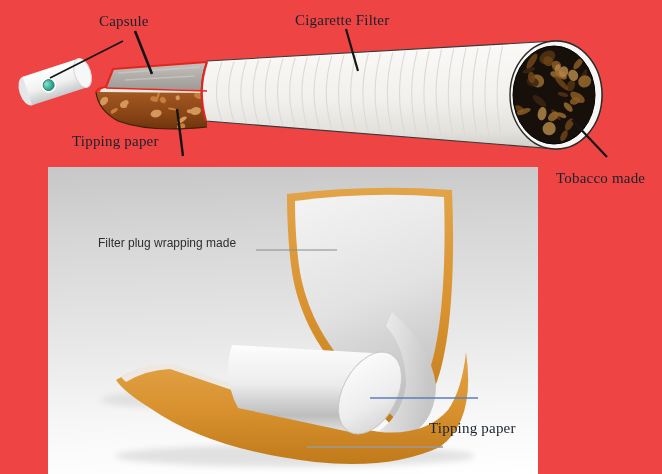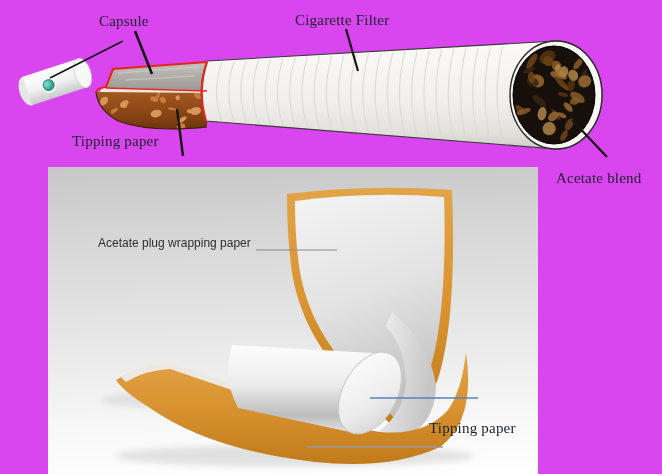--- a/index.html
+++ b/index.html
@@ -1,17 +1,17 @@
 <!DOCTYPE html>
 <html><head>
 <meta charset="utf-8">
 <style>
   html,body{margin:0;padding:0;background:#ffffff;}
   #canvas{
-    position:relative;width:662px;height:474px;background:#d946ef;
+    position:relative;width:662px;height:474px;background:#ef4444;
     font-family:"Liberation Serif", serif;overflow:hidden;
   }
   .lbl{
     position:absolute;color:#1a212b;font-size:15px;line-height:1.25;
     white-space:nowrap;z-index:20;letter-spacing:.2px;
   }
   .lbl-sans{
     font-family:"Liberation Sans", sans-serif;font-size:12px;color:#2e2e2e;
     letter-spacing:0;
   }
@@ -268,17 +268,17 @@
         <path d="M 346,29 L 358,71" stroke-width="2.2"></path>
         <path d="M 177,109 L 183,156" stroke-width="2.4"></path>
         <path d="M 572,120 L 607,157" stroke-width="2.2"></path>
       </g>
     </g>
   </svg>
 
   <div class="lbl" id="capsule-label">Capsule</div>
   <div class="lbl" id="cigarette-paper-label">Cigarette Filter</div>
   <div class="lbl" id="tipping-paper-top-label">Tipping paper</div>
-  <div class="lbl" id="tobacco-blend-label">Acetate blend</div>
-  <div class="lbl lbl-sans" id="filter-plug-label">Acetate plug wrapping paper</div>
+  <div class="lbl" id="tobacco-blend-label">Tobacco made</div>
+  <div class="lbl lbl-sans" id="filter-plug-label">Filter plug wrapping made</div>
   <div class="lbl" id="tipping-paper-bottom-label">Tipping paper</div>
 
 </div>
 
 </body></html>

